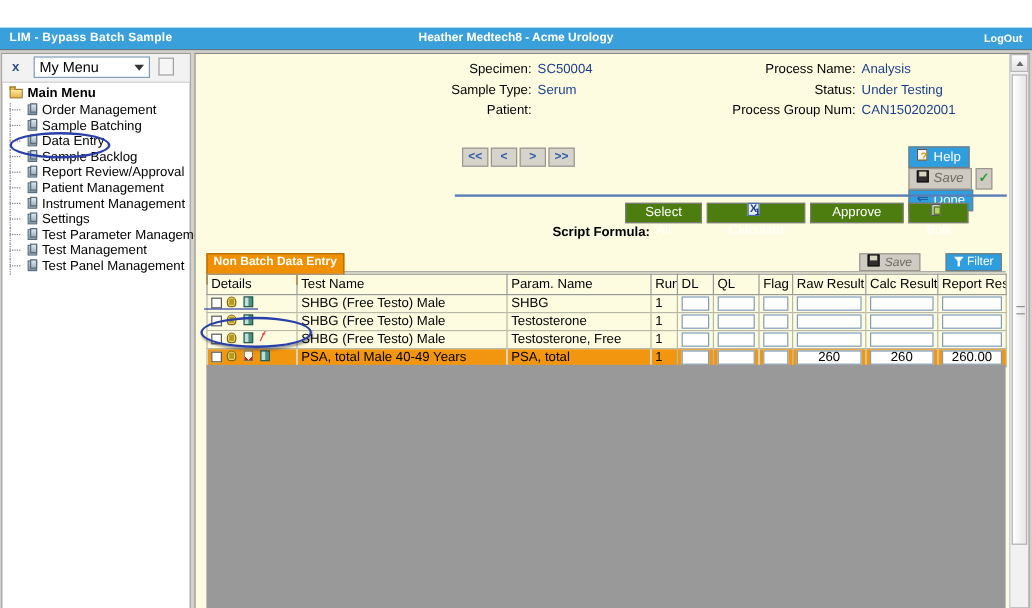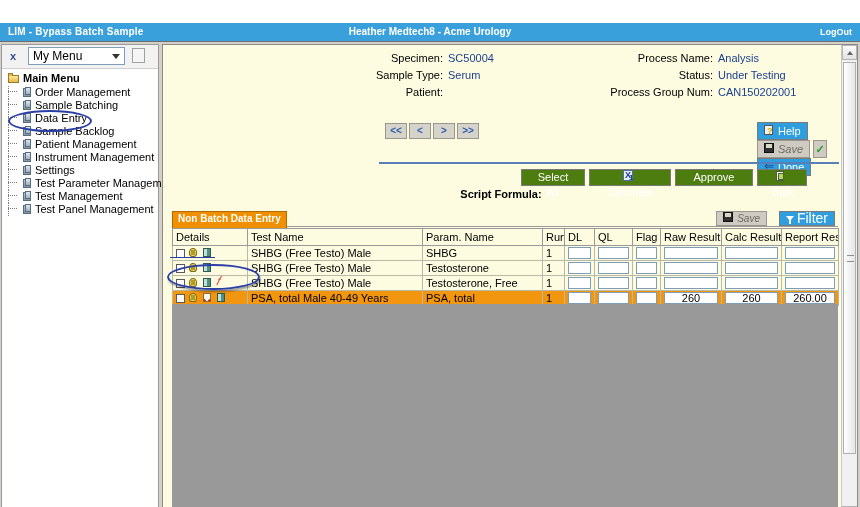--- a/index.html
+++ b/index.html
@@ -226,21 +226,21 @@
     color:#ffffff;font-weight:bold;font-size:10px;line-height:13px;padding:0 5px;cursor:pointer;
   }
   .tb-save{
     position:absolute;right:71px;top:0;height:15px;background:#cfcbc3;
     border:1px solid #9a968e;box-sizing:border-box;color:#6e6a62;
     font-size:10px;line-height:13px;padding:0 6px;font-style:italic;cursor:default;
   }
   .tb-filter{
     position:absolute;right:3px;top:0;height:15px;background:#2f9ede;
     border:1px solid #7a7a7a;box-sizing:border-box;color:#ffffff;
-    font-size:14px;line-height:13px;padding:0 6px;cursor:pointer;
+    font-size:10px;line-height:13px;padding:0 6px;cursor:pointer;
   }
   .ic-funnel{display:inline-block;width:9px;height:9px;vertical-align:-1px;margin-right:2px;position:relative;}
   .ic-funnel:before{
     content:"";position:absolute;left:0;top:1px;
     border-left:4px solid transparent;border-right:4px solid transparent;border-top:5px solid #ffffff;
   }
   .ic-funnel:after{content:"";position:absolute;left:3px;top:5px;width:2px;height:4px;background:#ffffff;}
 
   
   .grid{
@@ -325,20 +325,24 @@
           <span class="vline"></span><span class="dash"></span>
           <span class="ico-node"></span><span>Sample Batching</span>
         </div>
         <div class="tree-item">
           <span class="vline"></span><span class="dash"></span>
           <span class="ico-node"></span><span>Data Entry</span>
         </div>
         <div class="tree-item">
           <span class="vline"></span><span class="dash"></span>
           <span class="ico-node"></span><span>Sample Backlog</span>
+        </div>
+        <div class="tree-item">
+          <span class="vline"></span><span class="dash"></span>
+          <span class="ico-node"></span><span>Report Review/Approval</span>
         </div>
         <div class="tree-item">
           <span class="vline"></span><span class="dash"></span>
           <span class="ico-node"></span><span>Patient Management</span>
         </div>
         <div class="tree-item">
           <span class="vline"></span><span class="dash"></span>
           <span class="ico-node"></span><span>Instrument Management</span>
         </div>
         <div class="tree-item">

